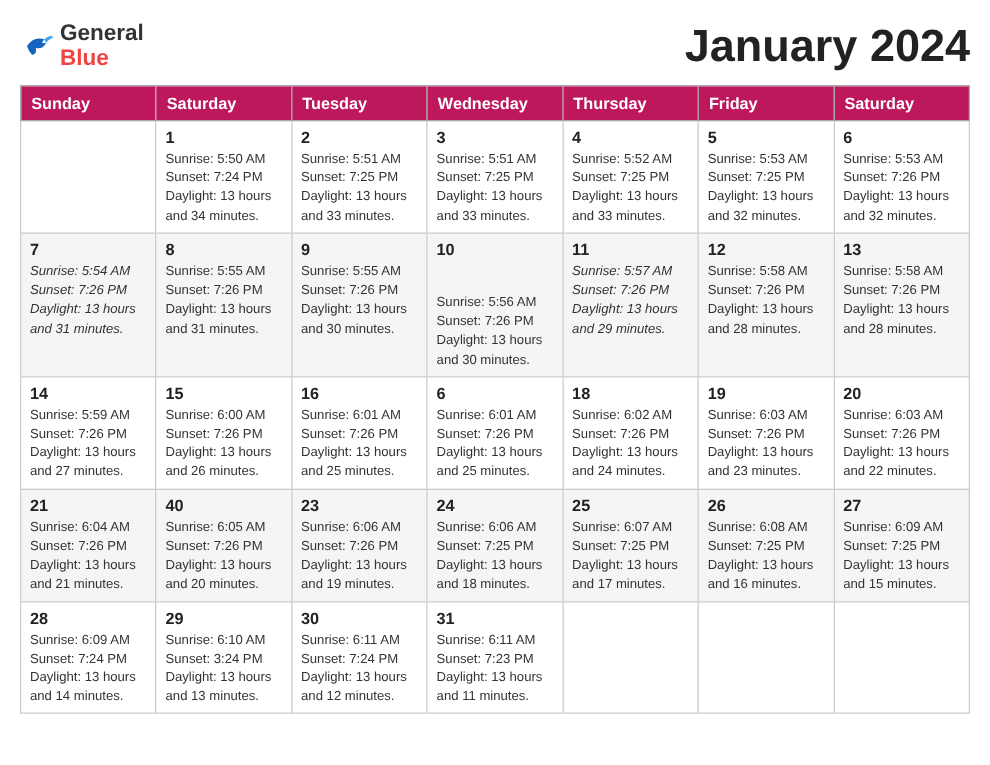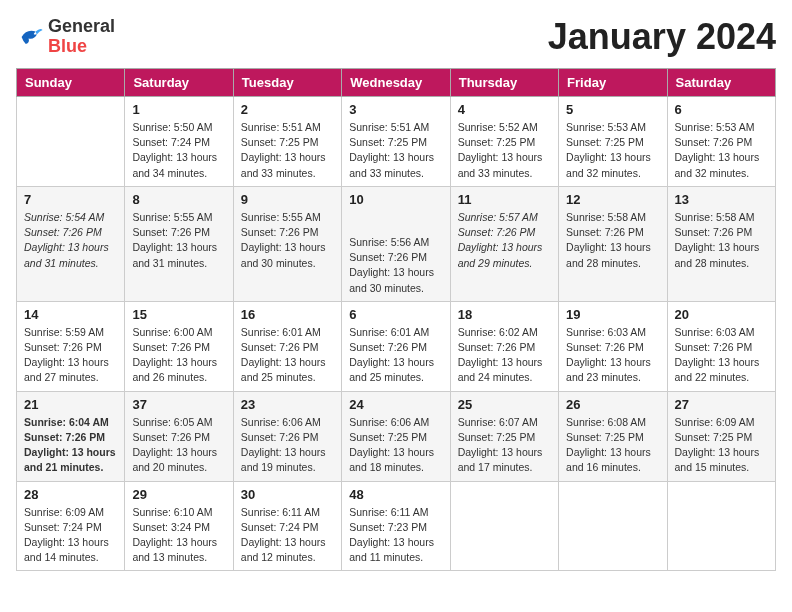--- a/index.html
+++ b/index.html
@@ -260,27 +260,27 @@
           <span class="day-num">20</span>
           <div class="day-info" style="white-space: pre-line;">Sunrise: 6:03 AM
 Sunset: 7:26 PM
 Daylight: 13 hours
 and 22 minutes.</div>
         </td>
       </tr>
       <tr>
         <td>
           <span class="day-num">21</span>
-          <div class="day-info" style="white-space: pre-line; font-weight: bold;">Sunrise: 6:04 AM
+          <div class="day-info" style="white-space: pre-line;">Sunrise: 6:04 AM
 Sunset: 7:26 PM
 Daylight: 13 hours
 and 21 minutes.</div>
         </td>
         <td>
-          <span class="day-num">37</span>
+          <span class="day-num">40</span>
           <div class="day-info" style="white-space: pre-line;">Sunrise: 6:05 AM
 Sunset: 7:26 PM
 Daylight: 13 hours
 and 20 minutes.</div>
         </td>
         <td>
           <span class="day-num">23</span>
           <div class="day-info" style="white-space: pre-line;">Sunrise: 6:06 AM
 Sunset: 7:26 PM
 Daylight: 13 hours
@@ -331,21 +331,21 @@
 and 13 minutes.</div>
         </td>
         <td>
           <span class="day-num">30</span>
           <div class="day-info" style="white-space: pre-line;">Sunrise: 6:11 AM
 Sunset: 7:24 PM
 Daylight: 13 hours
 and 12 minutes.</div>
         </td>
         <td>
-          <span class="day-num">48</span>
+          <span class="day-num">31</span>
           <div class="day-info" style="white-space: pre-line;">Sunrise: 6:11 AM
 Sunset: 7:23 PM
 Daylight: 13 hours
 and 11 minutes.</div>
         </td>
         <td class="empty-cell"></td>
         <td class="empty-cell"></td>
         <td class="empty-cell"></td>
       </tr>
     </tbody>

